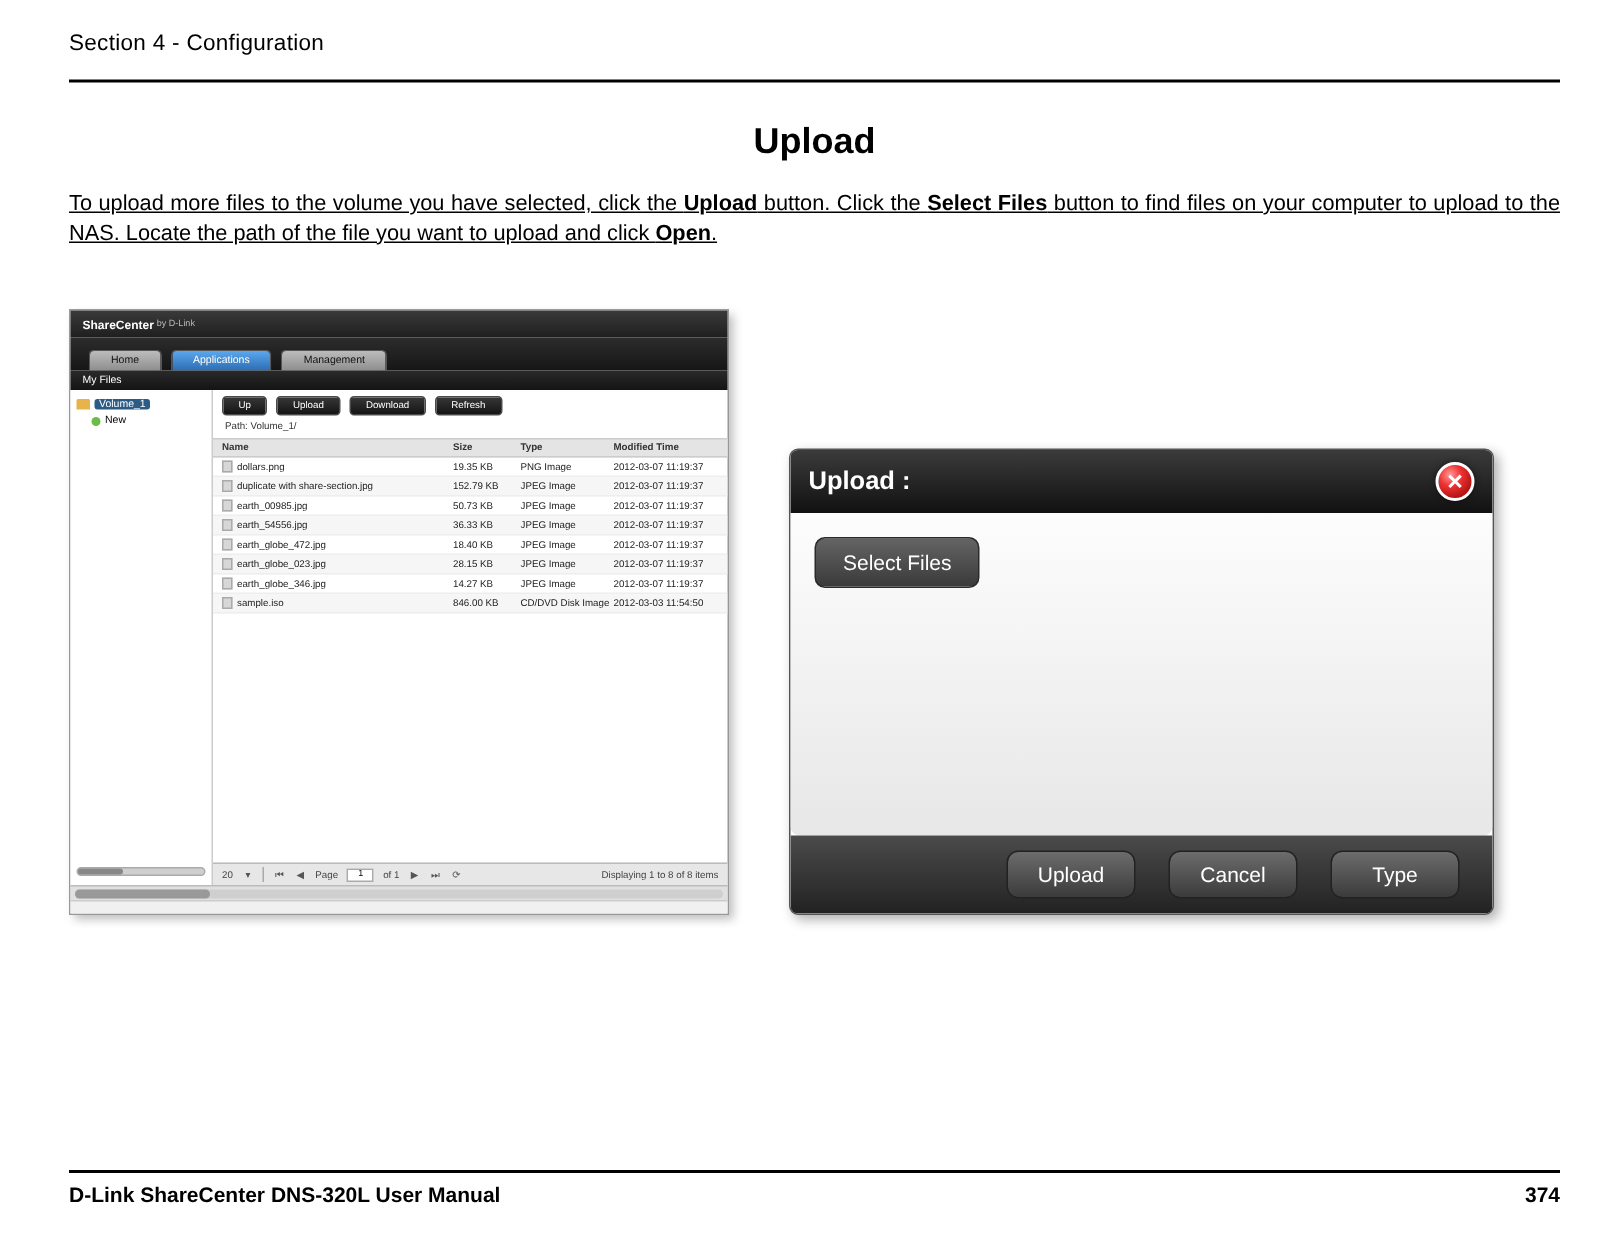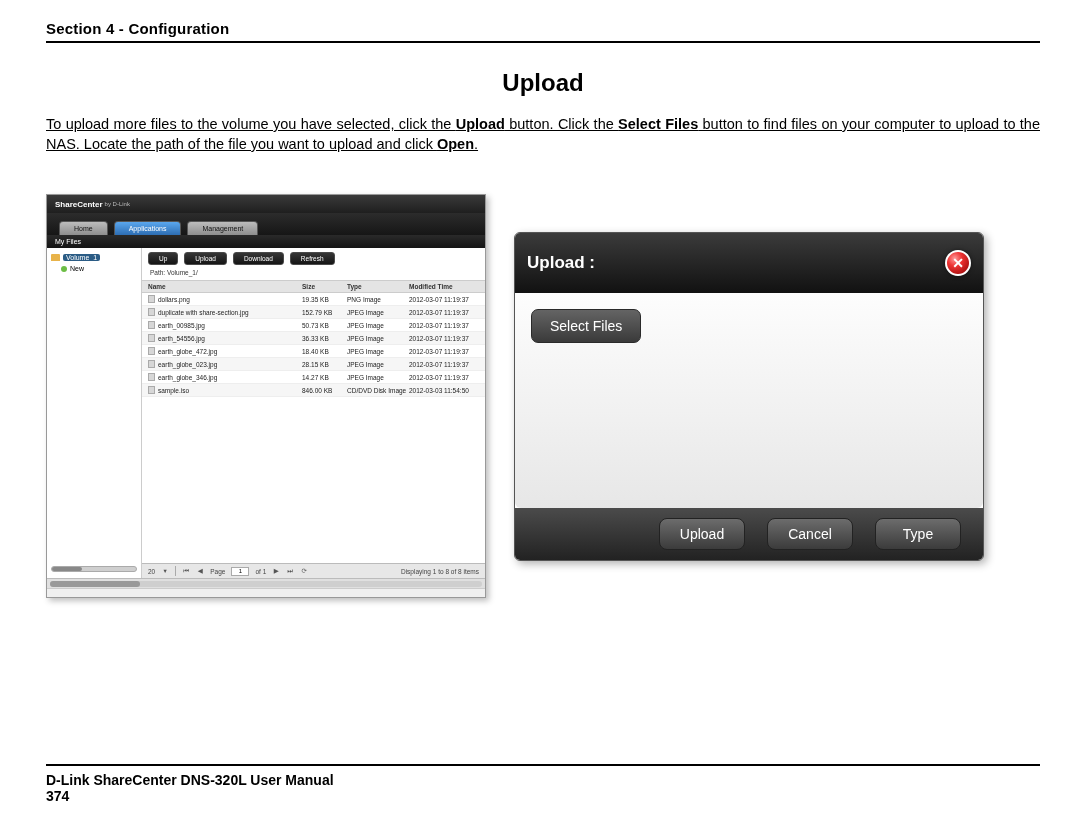--- a/index.html
+++ b/index.html
@@ -6,45 +6,45 @@
   body {
     font-family: "Myriad Pro", "Segoe UI", Arial, sans-serif;
     width: 1080px;
     height: 834px;
     background: #fff;
     color: #000;
     position: relative;
     padding: 20px 40px 0 46px;
   }
   .section-header {
-    font-weight: 700;
+    font-weight: 400;
     font-size: 15px;
     border-bottom: 2px solid #000;
-    padding-bottom: 4px;
+    padding-bottom: 16px;
     letter-spacing: 0.2px;
   }
   h1.page-title {
     text-align: center;
     font-weight: 700;
     font-size: 24px;
     margin: 26px 0 18px;
   }
   p.body-text {
     font-size: 14.5px;
     line-height: 1.35;
     text-align: justify;
     margin-bottom: 40px;
     text-decoration: underline;
   }
   p.body-text b { font-weight: 700; }
 
   .screenshots-row {
     display: flex;
-    gap: 28px;
-    align-items: center;
+    gap: 40px;
+    align-items: flex-end;
   }
 
   
   .sc-window {
     width: 440px;
     border: 1px solid #999;
     box-shadow: 3px 3px 6px rgba(0,0,0,0.25);
     background: #fff;
     font-size: 7px;
   }
@@ -149,21 +149,21 @@
   .dlg {
     width: 470px;
     box-shadow: 3px 3px 8px rgba(0,0,0,0.3);
     border-radius:6px;
     overflow:hidden;
     border:1px solid #555;
     background:#fff;
   }
   .dlg-header {
     background: linear-gradient(#3b3b3b,#111);
-    height:60px;
+    height:42px;
     display:flex;
     align-items:center;
     justify-content:space-between;
     padding:16px 12px;
   }
   .dlg-title { color:#fff; font-weight:700; font-size:17px; }
   .dlg-close {
     width:26px;height:26px;border-radius:50%;
     background: radial-gradient(circle at 35% 30%, #ff9a9a 0%, #e33 35%, #8c0000 100%);
     border:2px solid #fff;
@@ -212,21 +212,20 @@
   
   .page-footer {
     position:absolute;
     bottom:30px; left:46px; right:40px;
     border-top:2px solid #000;
     padding-top:6px;
     display:flex;
     justify-content:space-between;
     font-weight:700;
     font-size:14px;
-    flex-direction:column;
   }
 </style>
 </head>
 <body>
 
 <div class="section-header">Section 4 - Configuration</div>
 
 <h1 class="page-title">Upload</h1>
 
 <p class="body-text">

